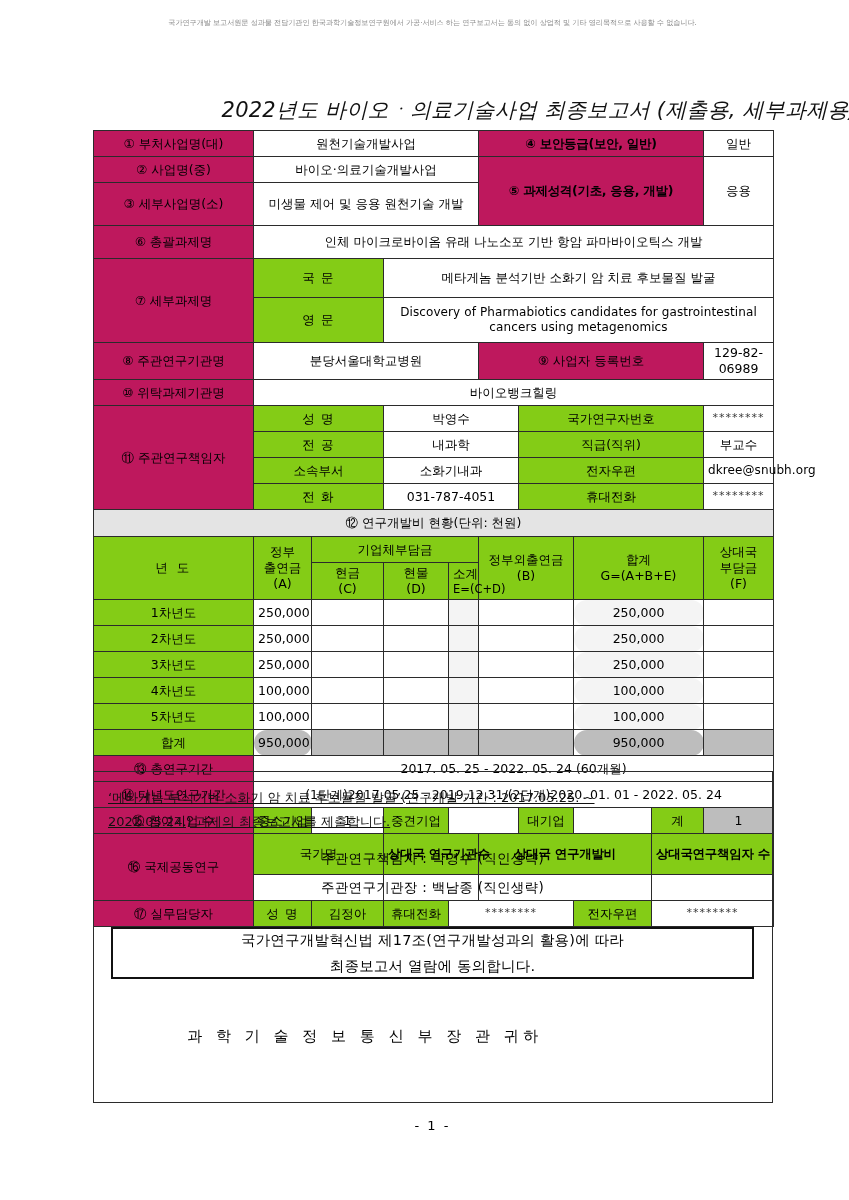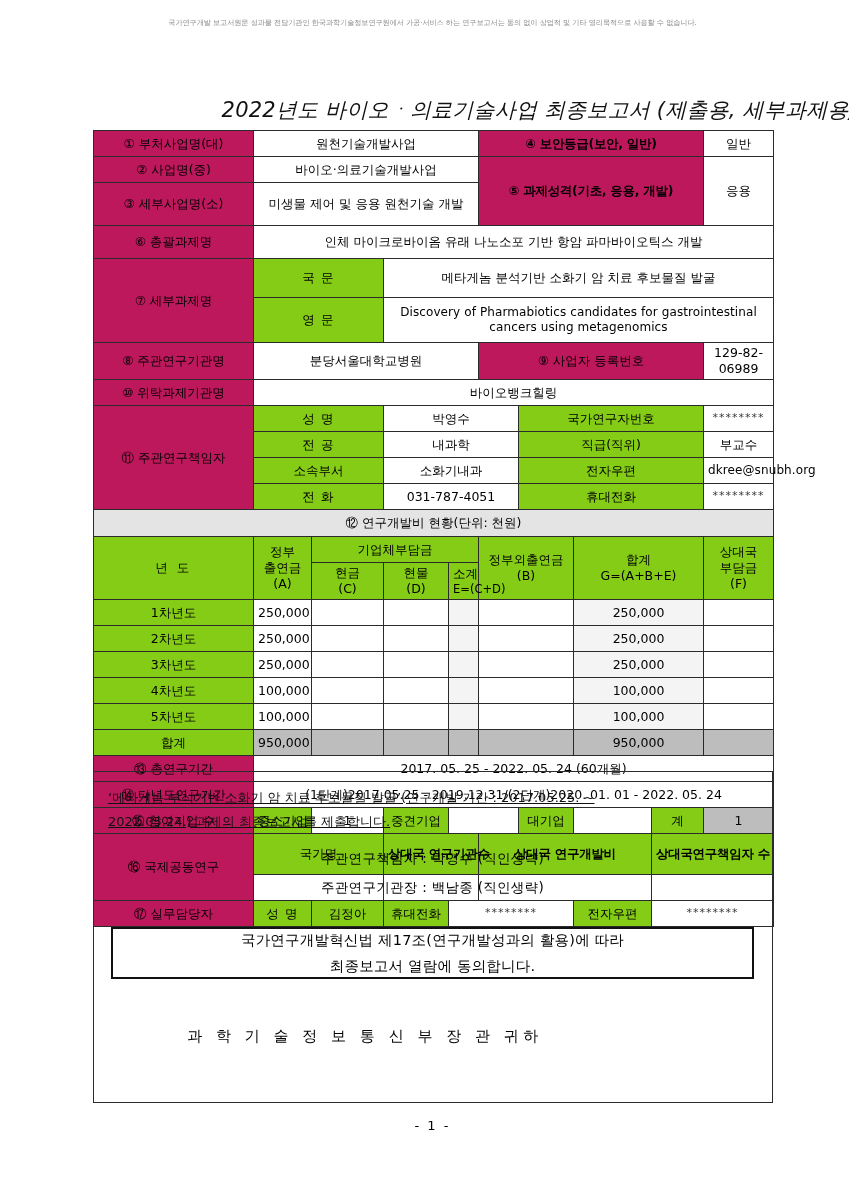--- a/index.html
+++ b/index.html
@@ -78,21 +78,21 @@
     background: #84cc16;
     text-align: center;
     white-space: nowrap;
   }
   td.val { background: #ffffff; }
   td.val-sh { background: #f4f4f4; }
   td.sum { background: #bdbdbd; }
   .sp2 { letter-spacing: 2.5px; }
   .sp1 { letter-spacing: 1.2px; }
   .eng { font-size: 12px; letter-spacing: 0.1px; }
-  .num { text-align: right; padding-right: 6px; }
+  .num { text-align: right; padding-right: 6px; border-radius: 13px; }
   .masked {
     letter-spacing: 1px;
     font-size: 11px;
     color: #3a3a3a;
   }
   .tight { letter-spacing: -0.3px; font-weight: bold; }
   .smalltxt { font-size: 11.5px; }
   .ttl-12 { background:#e4e4e4; }
 
   

